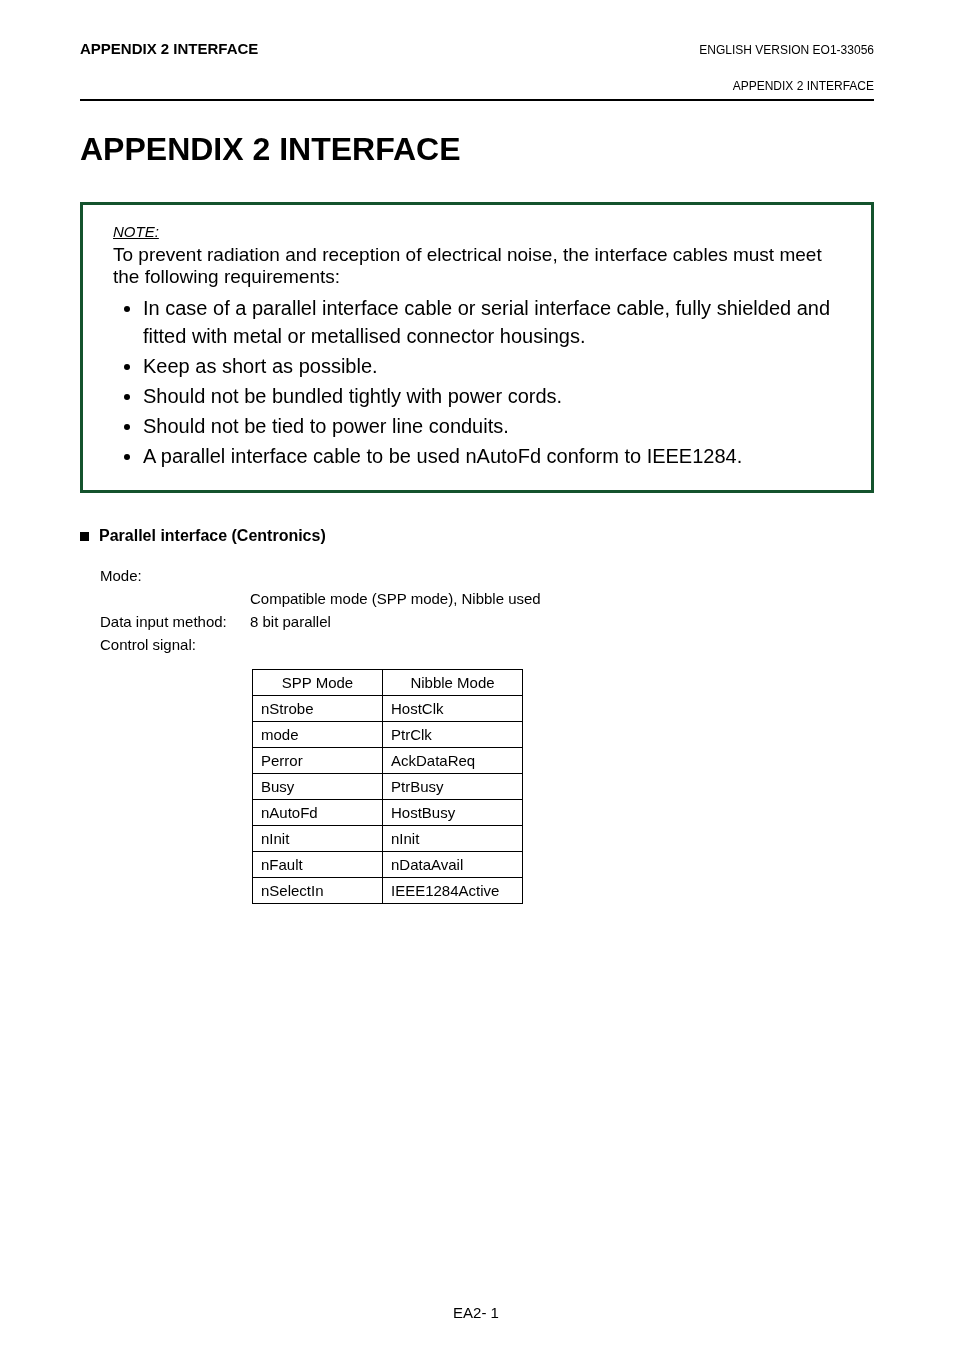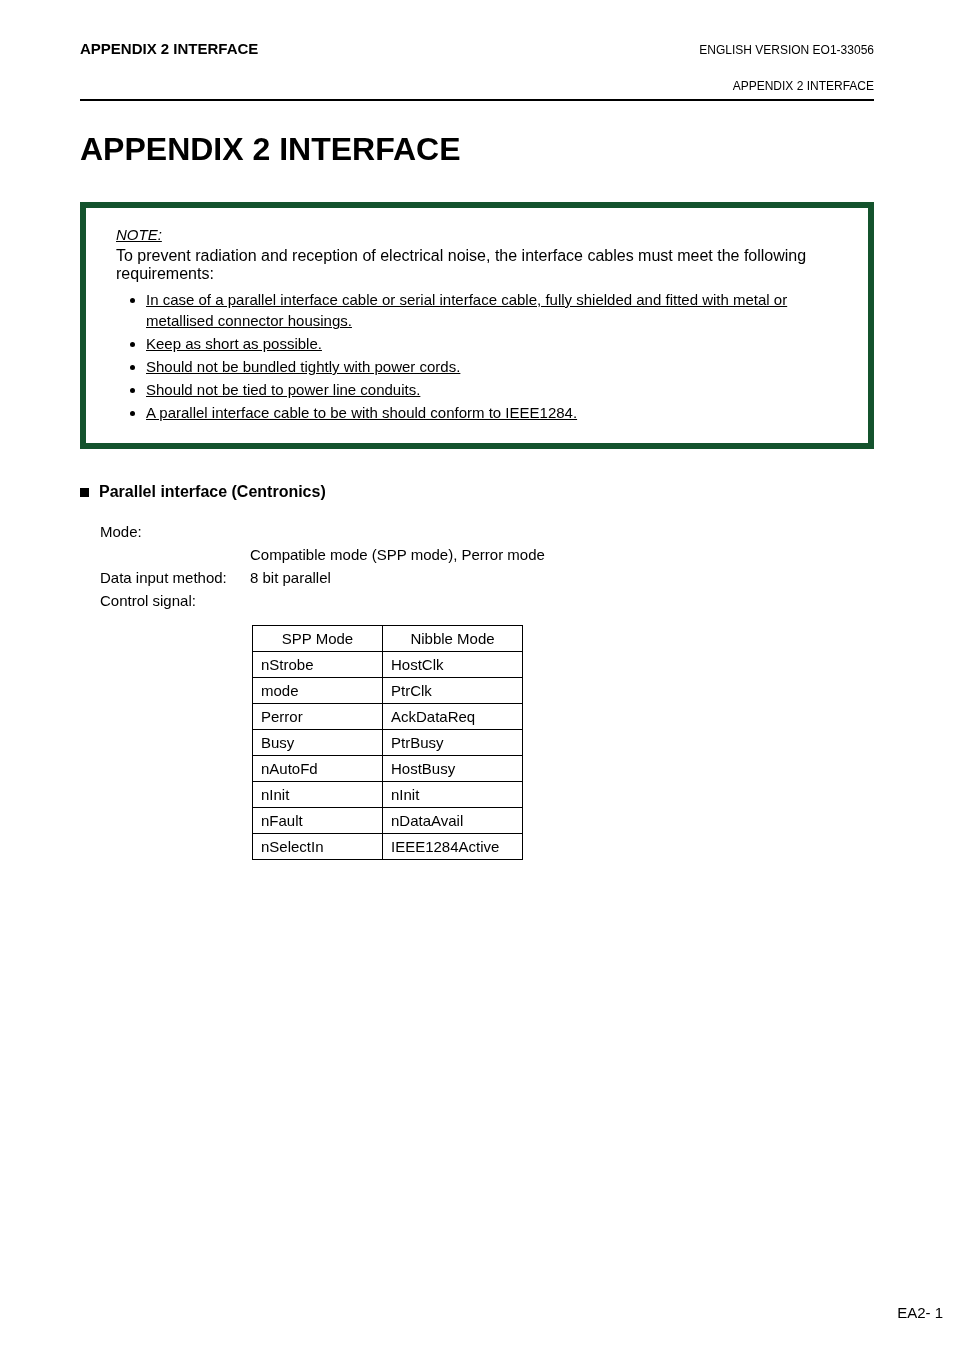--- a/index.html
+++ b/index.html
@@ -42,45 +42,44 @@
       border-top: 2px solid #000;
       margin-bottom: 30px;
     }
     .title {
       font-family: Arial, sans-serif;
       font-weight: bold;
       font-size: 32px;
       margin-bottom: 34px;
     }
     .note-box {
-      border: 6px solid #14532d;
+      border: 3px solid #14532d;
       padding: 18px 30px 18px 30px;
       margin-bottom: 34px;
     }
     .note-title-row {
       display: flex;
       align-items: baseline;
       margin-bottom: 4px;
     }
     .note-title-underline {
       text-decoration: underline;
       font-style: italic;
       font-size: 15px;
     }
     .note-intro {
-      font-size: 16px;
+      font-size: 19px;
       margin-bottom: 6px;
       margin-left: 0;
     }
     ul.bullets {
       list-style-type: disc;
       padding-left: 30px;
-      font-size: 15px;
+      font-size: 20px;
       line-height: 1.4;
-      text-decoration: underline;
     }
     ul.bullets li {
       margin-bottom: 2px;
     }
     .section {
       margin-left: 0;
     }
     .section-row {
       display: flex;
       align-items: flex-start;
@@ -138,22 +137,22 @@
     .col0 {
       width: 130px;
     }
     .col1 {
       width: 140px;
     }
     .footer {
       position: absolute;
       bottom: 30px;
       left: 0;
-      right: 11px;
-      text-align: right;
+      right: 2px;
+      text-align: center;
       font-size: 15px;
     }
   </style>
 </head>
 <body>
 
 <div class="header-row">
   <span class="header-left">APPENDIX 2  INTERFACE</span>
   <span class="header-right">ENGLISH VERSION EO1-33056</span>
 </div>
@@ -165,37 +164,37 @@
 <div class="note-box">
   <div class="note-title-row">
     <span class="note-title-underline">NOTE:</span>
   </div>
   <div class="note-intro">To prevent radiation and reception of electrical noise, the interface cables must meet the following requirements:</div>
   <ul class="bullets">
     <li>In case of a parallel interface cable or serial interface cable, fully shielded and fitted with metal or metallised connector housings.</li>
     <li>Keep as short as possible.</li>
     <li>Should not be bundled tightly with power cords.</li>
     <li>Should not be tied to power line conduits.</li>
-    <li>A parallel interface cable to be with should conform to IEEE1284.</li>
+    <li>A parallel interface cable to be used nAutoFd conform to IEEE1284.</li>
   </ul>
 </div>
 
 <div class="section">
   <div class="section-row">
     <div class="sq-bullet"></div>
     <div class="section-title">Parallel interface (Centronics)</div>
   </div>
   <div class="body-indent">
     <div class="spec-table">
       <div class="spec-row">
         <div class="spec-label">Mode:</div>
       </div>
       <div class="spec-row">
         <div class="spec-label"></div>
-        <div class="spec-value">Compatible mode (SPP mode), Perror mode</div>
+        <div class="spec-value">Compatible mode (SPP mode), Nibble used</div>
       </div>
       <div class="spec-row">
         <div class="spec-label">Data input method:</div>
         <div class="spec-value">8 bit parallel</div>
       </div>
       <div class="spec-row">
         <div class="spec-label">Control signal:</div>
         <div class="spec-value"></div>
       </div>
     </div>

